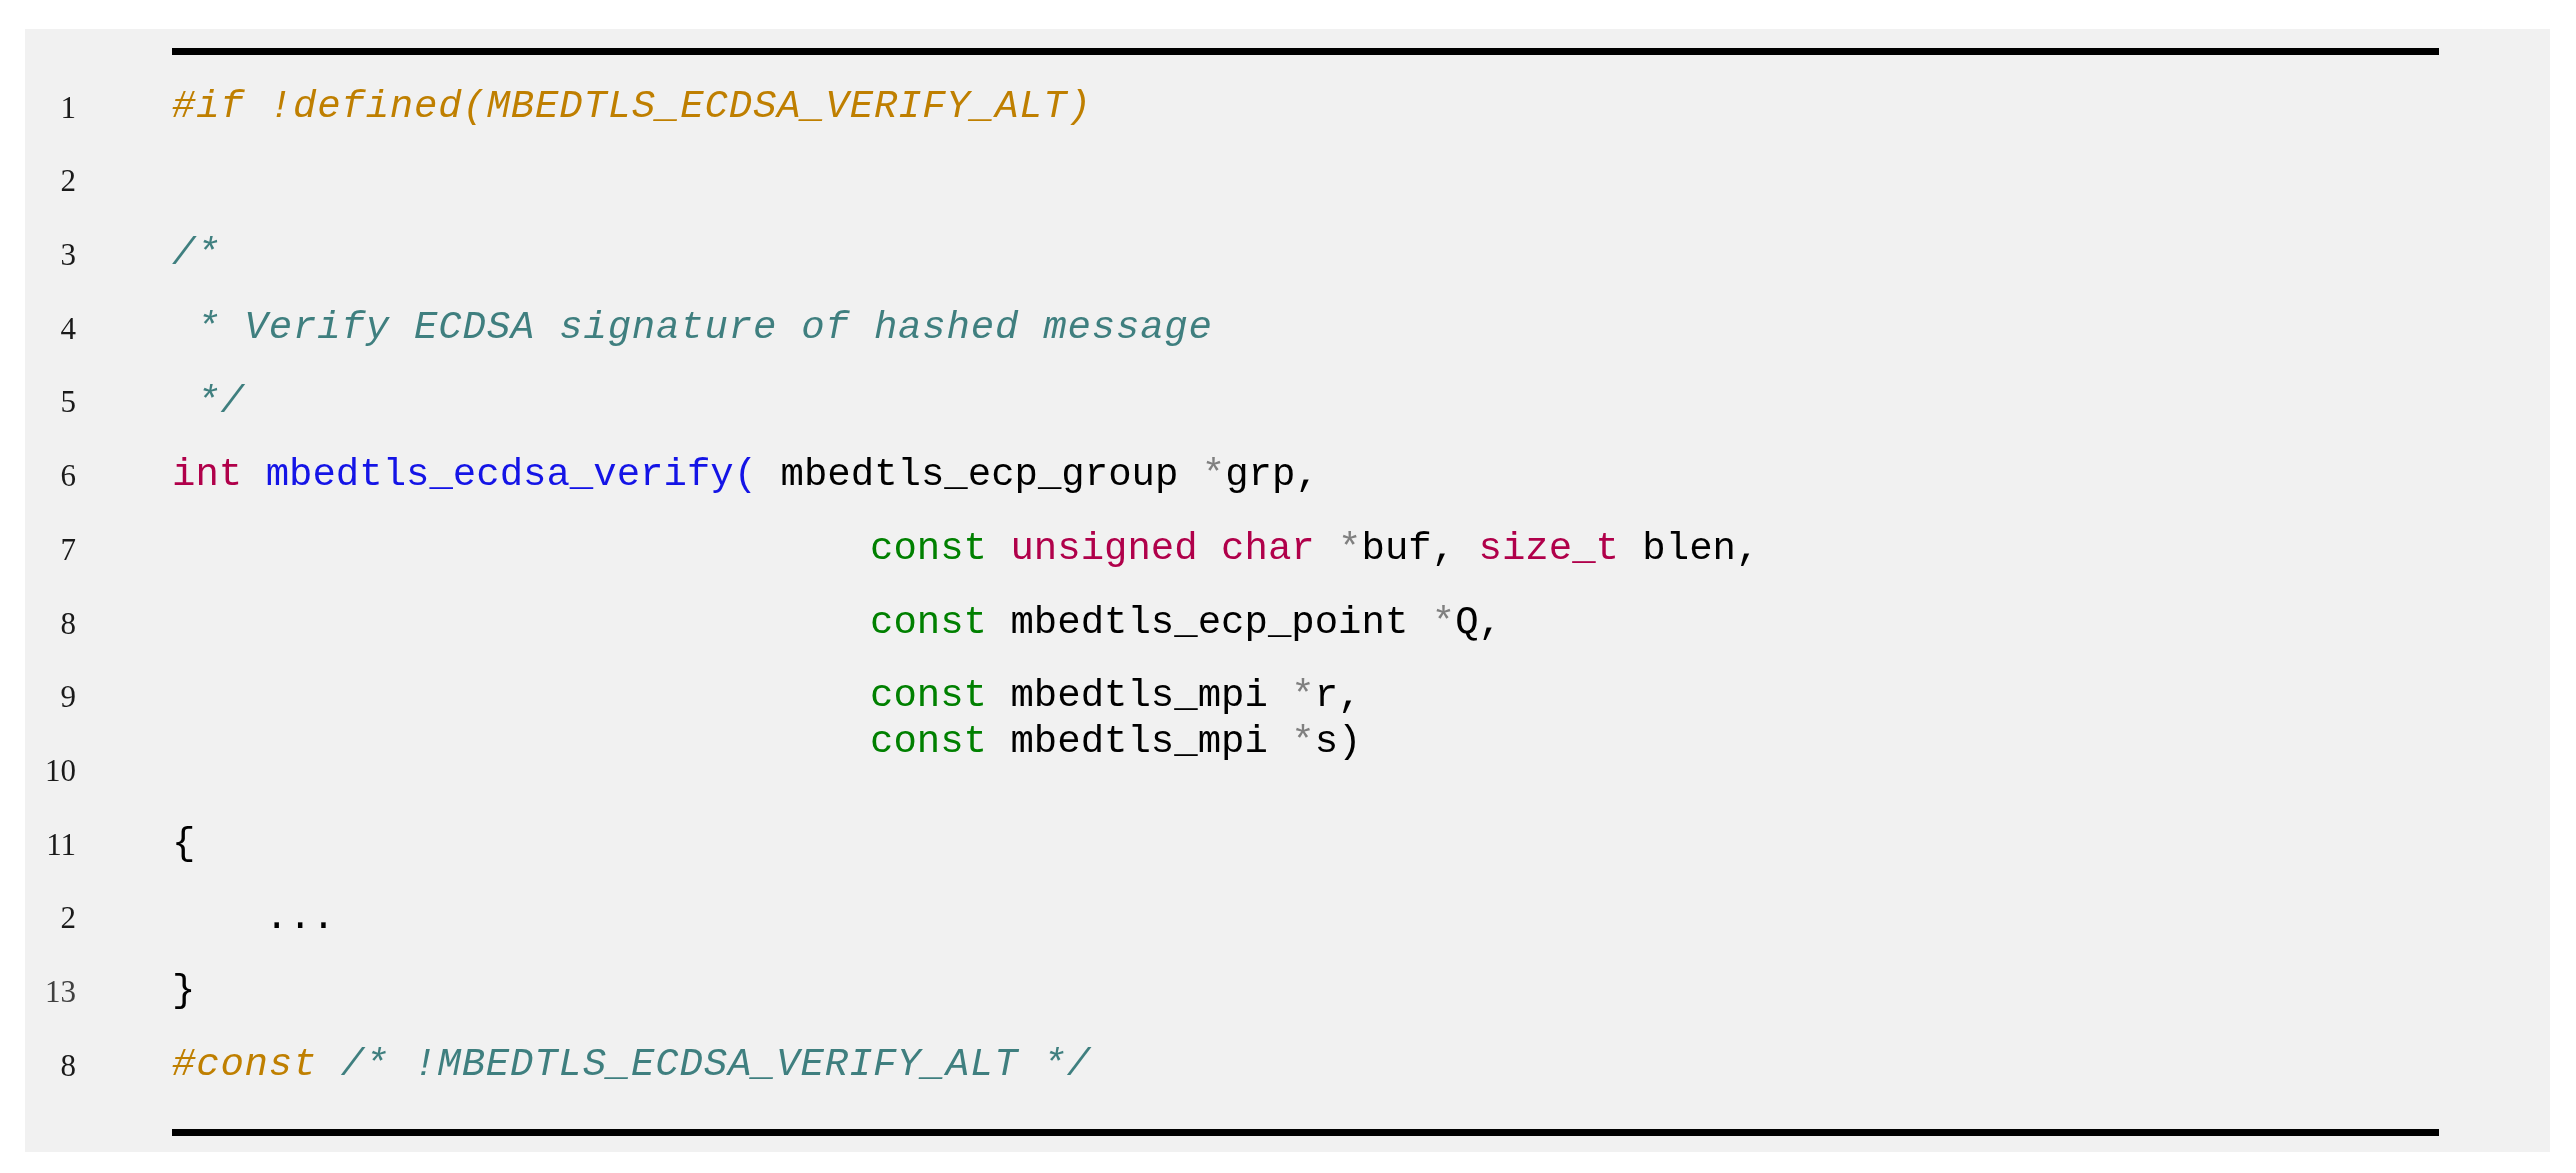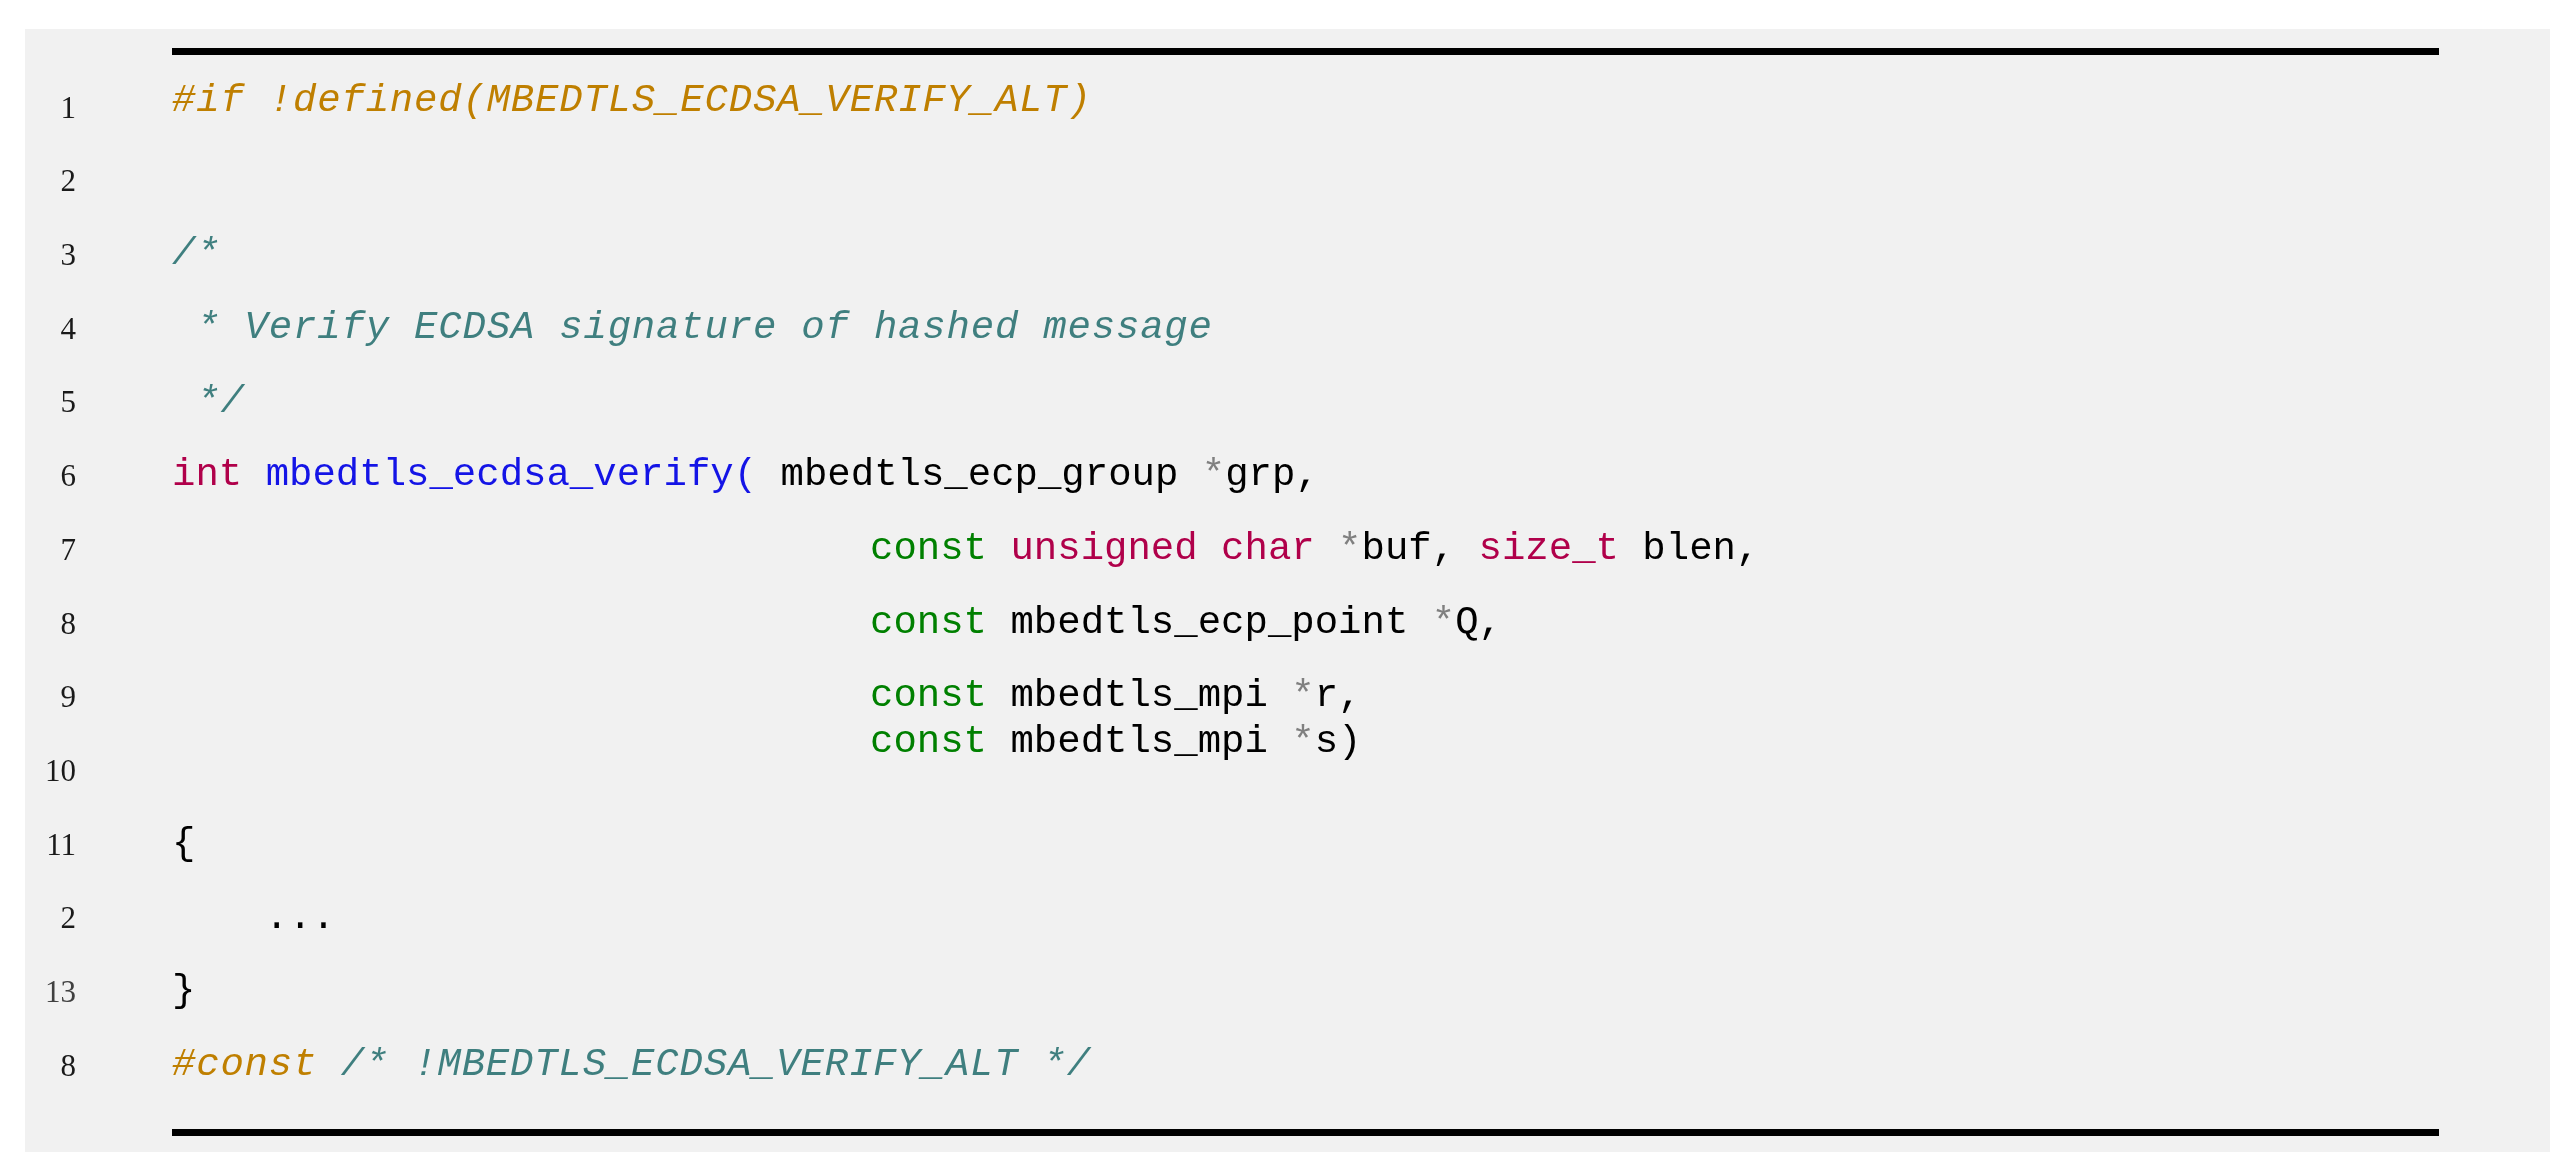--- a/index.html
+++ b/index.html
@@ -119,21 +119,21 @@
       <div class="line-number" style="top: 579px; color: rgb(26, 26, 26);">8</div>
       <div class="line-number" style="top: 652px; color: rgb(26, 26, 26);">9</div>
       <div class="line-number" style="top: 726px; color: rgb(26, 26, 26);">10</div>
       <div class="line-number" style="top: 800px; color: rgb(26, 26, 26); padding-left: 14px;">11</div>
       <div class="line-number" style="top: 873px; color: rgb(26, 26, 26);">2</div>
       <div class="line-number" style="top: 947px; color: #404040; padding-left: 16px;">13</div>
       <div class="line-number" style="top: 1021px; color: rgb(26, 26, 26);">8</div>
     </div>
 
   <div id="code-lines">
-      <div class="code-line" style="top: 53px; left: 0px;"><span class="tok-directive" style="color: rgb(191, 127, 0);">#if !defined(MBEDTLS_ECDSA_VERIFY_ALT)</span></div>
+      <div class="code-line" style="top: 59px; left: 0px;"><span class="tok-directive" style="color: rgb(191, 127, 0);">#if !defined(MBEDTLS_ECDSA_VERIFY_ALT)</span></div>
       <div class="code-line" style="top: 132px; left: 0px;"></div>
       <div class="code-line" style="top: 206px; left: 0px;"><span class="tok-comment" style="color: rgb(63, 127, 127);">/*</span></div>
       <div class="code-line" style="top: 280px; left: 0px;"><span class="tok-comment" style="color: rgb(63, 127, 127); margin-top: 43px;"> * Verify ECDSA signature of hashed message</span></div>
       <div class="code-line" style="top: 354px; left: 0px;"><span class="tok-comment" style="color: rgb(63, 127, 127);"> */</span></div>
       <div class="code-line" style="top: 427px; left: 0px;"><span class="tok-keyword" style="color: rgb(176, 0, 74);">int</span><span class="tok-plain" style="color: rgb(0, 0, 0);"> </span><span class="tok-function" style="color: rgb(20, 20, 230);">mbedtls_ecdsa_verify(</span><span class="tok-plain" style="color: rgb(0, 0, 0);"> mbedtls_ecp_group </span><span class="tok-op" style="color: rgb(128, 128, 128);">*</span><span class="tok-plain" style="color: rgb(0, 0, 0);">grp,</span></div>
       <div class="code-line" style="top: 501px; left: 698px;"><span class="tok-const" style="color: rgb(0, 128, 0);">const</span><span class="tok-plain" style="color: rgb(0, 0, 0);"> </span><span class="tok-keyword" style="color: rgb(176, 0, 74);">unsigned char</span><span class="tok-plain" style="color: rgb(0, 0, 0);"> </span><span class="tok-op" style="color: rgb(128, 128, 128);">*</span><span class="tok-plain" style="color: rgb(0, 0, 0);">buf, </span><span class="tok-keyword" style="color: rgb(176, 0, 74);">size_t</span><span class="tok-plain" style="color: rgb(0, 0, 0);"> blen,</span></div>
       <div class="code-line" style="top: 648px; left: 698px;"><span class="tok-const" style="color: rgb(0, 128, 0);">const</span><span class="tok-plain" style="color: rgb(0, 0, 0);"> mbedtls_mpi </span><span class="tok-op" style="color: rgb(128, 128, 128);">*</span><span class="tok-plain" style="color: rgb(0, 0, 0);">r,</span></div>
       <div class="code-line" style="top: 575px; left: 698px;"><span class="tok-const" style="color: rgb(0, 128, 0);">const</span><span class="tok-plain" style="color: rgb(0, 0, 0);"> mbedtls_ecp_point </span><span class="tok-op" style="color: rgb(128, 128, 128);">*</span><span class="tok-plain" style="color: rgb(0, 0, 0);">Q,</span></div>
       <div class="code-line" style="top: 694px; left: 698px;"><span class="tok-const" style="color: rgb(0, 128, 0);">const</span><span class="tok-plain" style="color: rgb(0, 0, 0);"> mbedtls_mpi </span><span class="tok-op" style="color: rgb(128, 128, 128);">*</span><span class="tok-plain" style="color: rgb(0, 0, 0);">s)</span></div>
       <div class="code-line" style="top: 796px; left: 0px;"><span class="tok-plain" style="color: rgb(0, 0, 0);">{</span></div>

